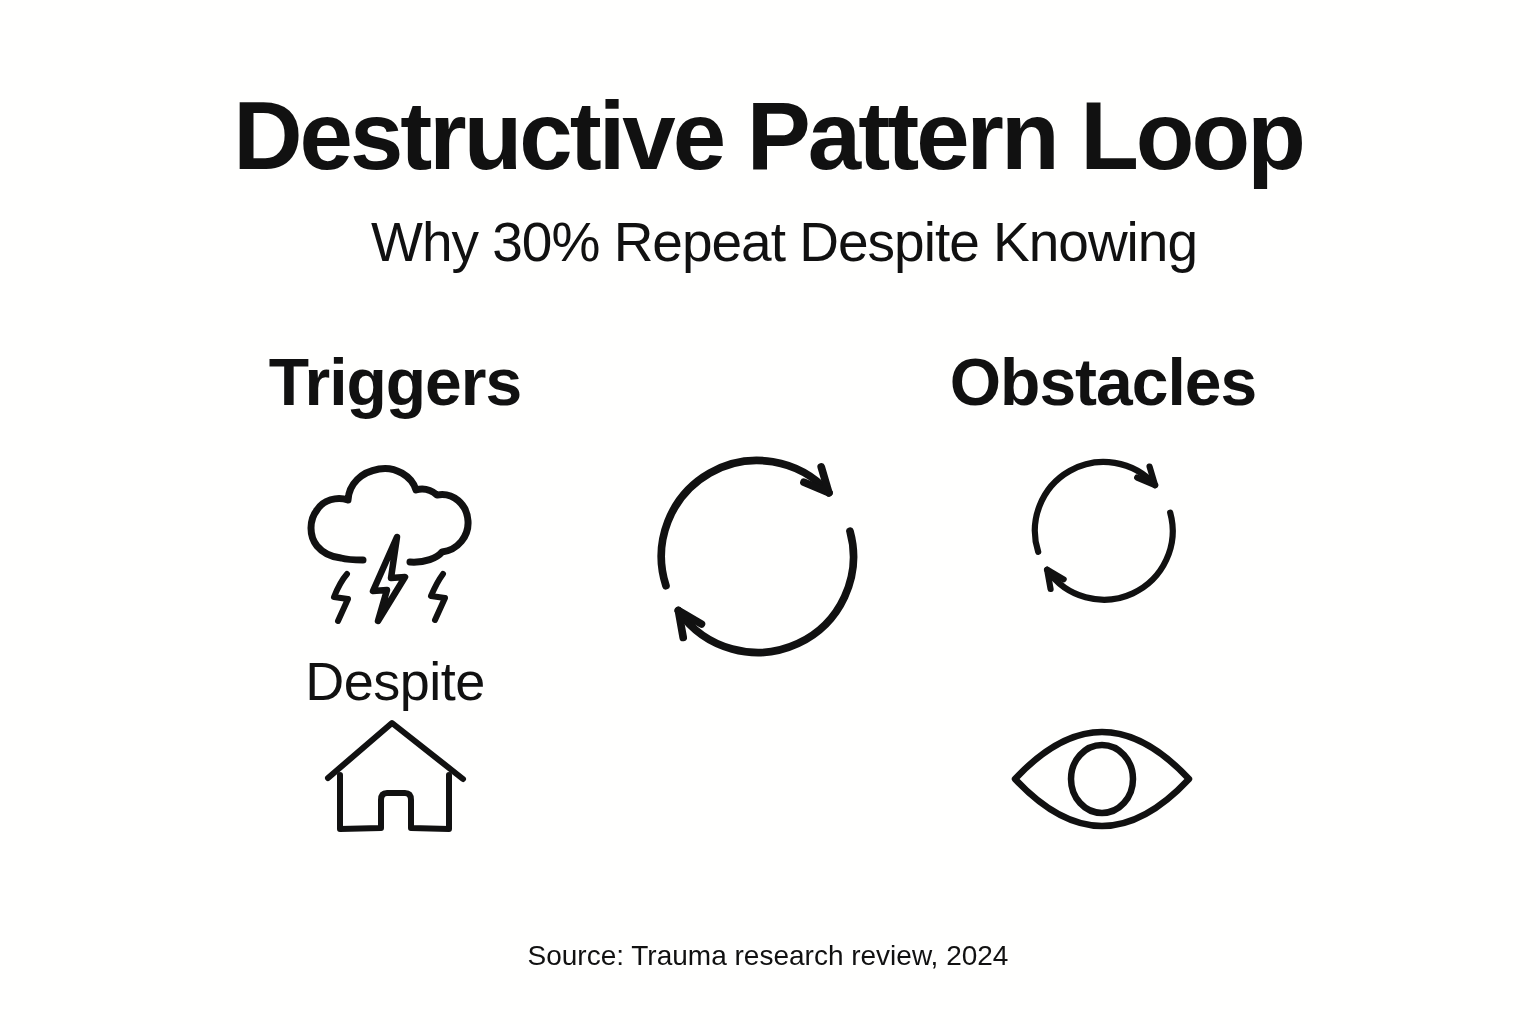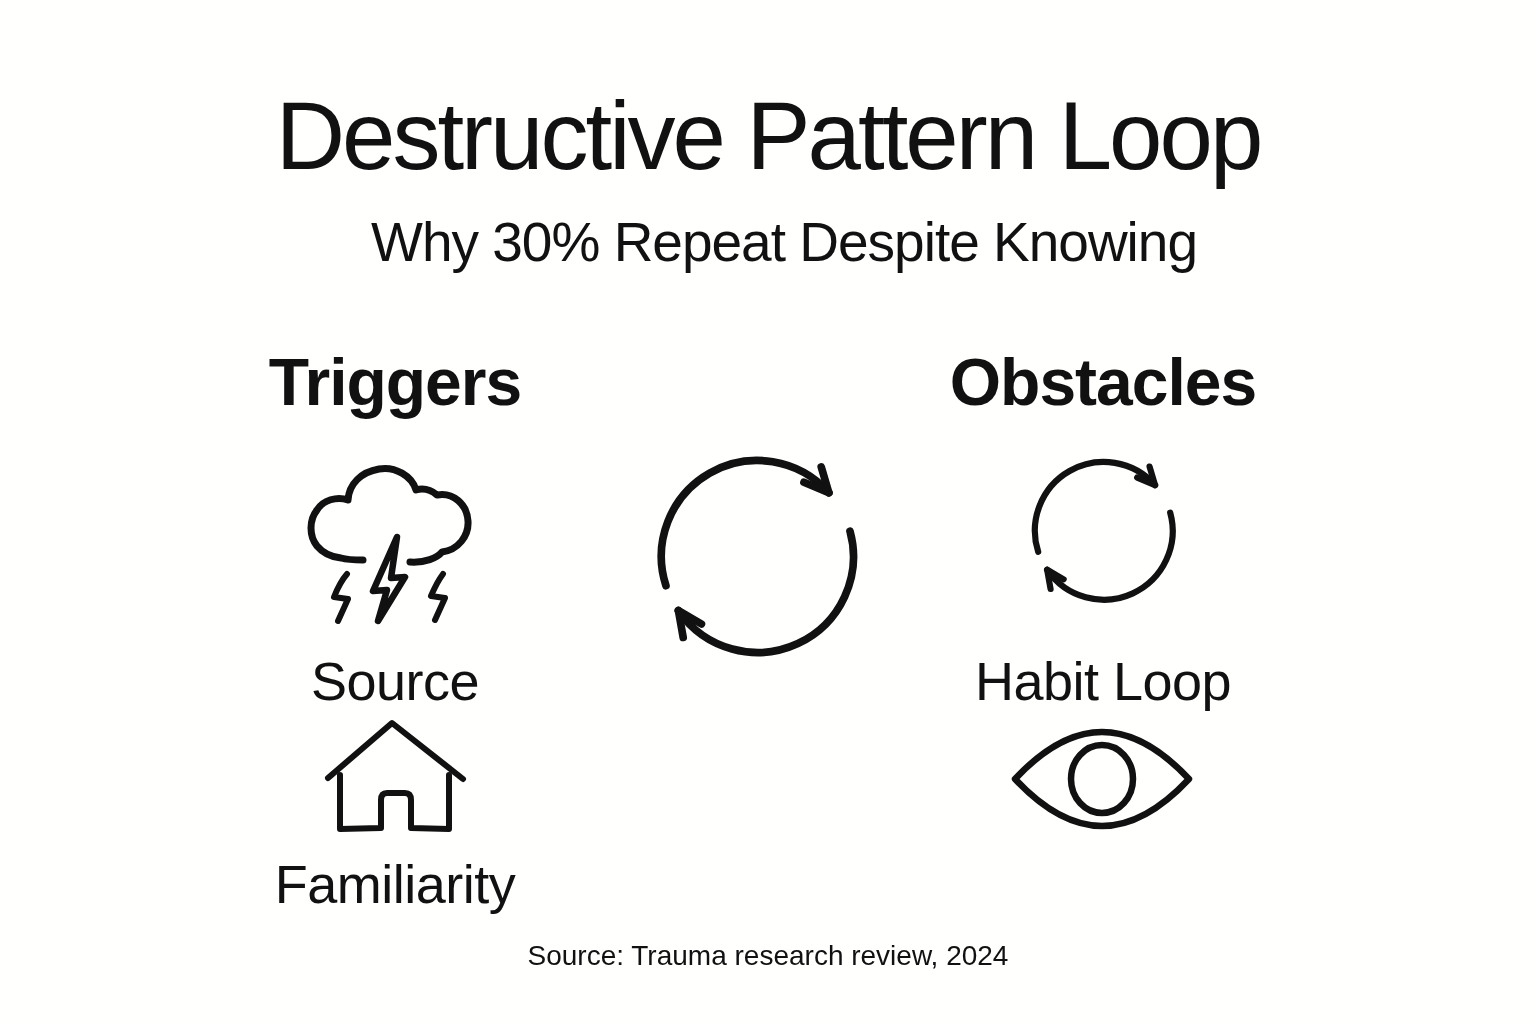--- a/index.html
+++ b/index.html
@@ -9,21 +9,21 @@
     font-family:"Liberation Sans","DejaVu Sans",sans-serif;
     color:#111111;
     overflow:hidden;
   }
   .canvas{position:relative;width:1536px;height:1024px;background:#fffffe;}
   .abs{position:absolute;}
   .ctr{text-align:center;white-space:nowrap;}
 
   .title{
     left:0;right:0;top:86px;
-    font-size:96px;font-weight:400;letter-spacing:-3px;
+    font-size:96px;font-weight:700;letter-spacing:-3px;
     line-height:1.05;
   }
   .subtitle{
     left:0;right:0;top:210px;
     font-size:55px;font-weight:400;letter-spacing:-1px;padding-left:32px;
   }
   .col-heading{
     top:344px;
     font-size:66px;font-weight:600;letter-spacing:-1px;
   }
@@ -78,52 +78,50 @@
         C 42 56, 28 60, 22 70
         C 14 80, 14 96, 22 106
         C 27 112, 36 117, 46 118
         C 53 120, 61 120, 68 120"></path>
       <path class="stroke" stroke-width="6.5" d="M 102 97 L 78 151 L 92 150 L 83 181 L 110 137 L 96 138 Z"></path>
       <path class="stroke" stroke-width="6" d="M 52 134 Q 45 142 39 157 L 53 159 L 43 181"></path>
       <path class="stroke" stroke-width="6" d="M 148 134 Q 142 142 136 156 L 150 158 L 140 180"></path>
     </svg>
   </div>
 
-  <div class="abs ctr item-label label-stress">Source</div>
+  <div class="abs ctr item-label label-stress">Despite</div>
 
   <div class="abs icon-house">
     <svg viewBox="0 0 150 125">
       <path class="stroke" stroke-width="6" d="M 8 64 L 72 9 L 143 65"></path>
       <path class="stroke" stroke-width="6" d="M 20 61 L 20 115 L 61 114
         L 61 86 Q 61 79 67 79 L 85 79 Q 91 79 91 86 L 91 114
         L 129 115 L 129 61"></path>
     </svg>
   </div>
 
-  <div class="abs ctr item-label label-familiarity">Familiarity</div>
 
   <div class="abs icon-cycle-big">
     <svg viewBox="0 0 240 240">
       <path class="stroke" stroke-width="8" d="M 25 151 A 100 100 0 0 1 195 54"></path>
       <path class="stroke" stroke-width="8" d="M 195 54 L 169 43 M 195 54 L 187 27"></path>
       <path class="stroke" stroke-width="8" d="M 217 94 A 100 100 0 0 1 38 177"></path>
       <path class="stroke" stroke-width="8" d="M 38 177 L 62 191 M 38 177 L 43 205"></path>
     </svg>
   </div>
 
   <div class="abs icon-cycle-small">
     <svg viewBox="0 0 240 240">
       <path class="stroke" stroke-width="9" d="M 25 151 A 100 100 0 0 1 195 54"></path>
       <path class="stroke" stroke-width="9" d="M 195 54 L 169 43 M 195 54 L 187 27"></path>
       <path class="stroke" stroke-width="9" d="M 217 94 A 100 100 0 0 1 38 177"></path>
       <path class="stroke" stroke-width="9" d="M 38 177 L 62 191 M 38 177 L 43 205"></path>
     </svg>
   </div>
 
-  <div class="abs ctr item-label label-habit">Habit Loop</div>
 
   <div class="abs icon-eye">
     <svg viewBox="0 0 190 110">
       <path class="stroke" stroke-width="6.5" d="M 8 55 Q 52 8 95 8 Q 138 8 182 55 Q 138 102 95 102 Q 52 102 8 55 Z"></path>
       <ellipse class="stroke" stroke-width="6.5" cx="95" cy="55" rx="31" ry="34"></ellipse>
     </svg>
   </div>
 
 
   <div class="abs ctr source">Source: Trauma research review, 2024</div>

